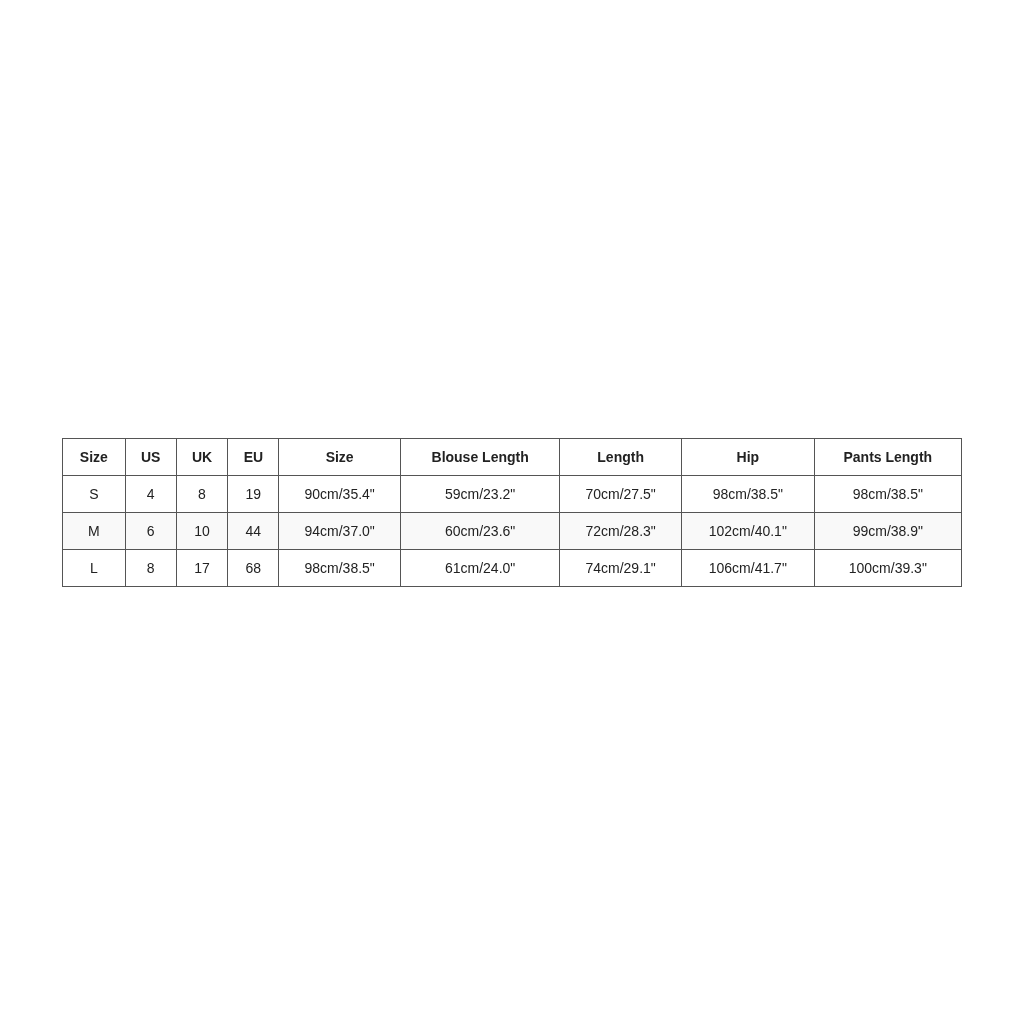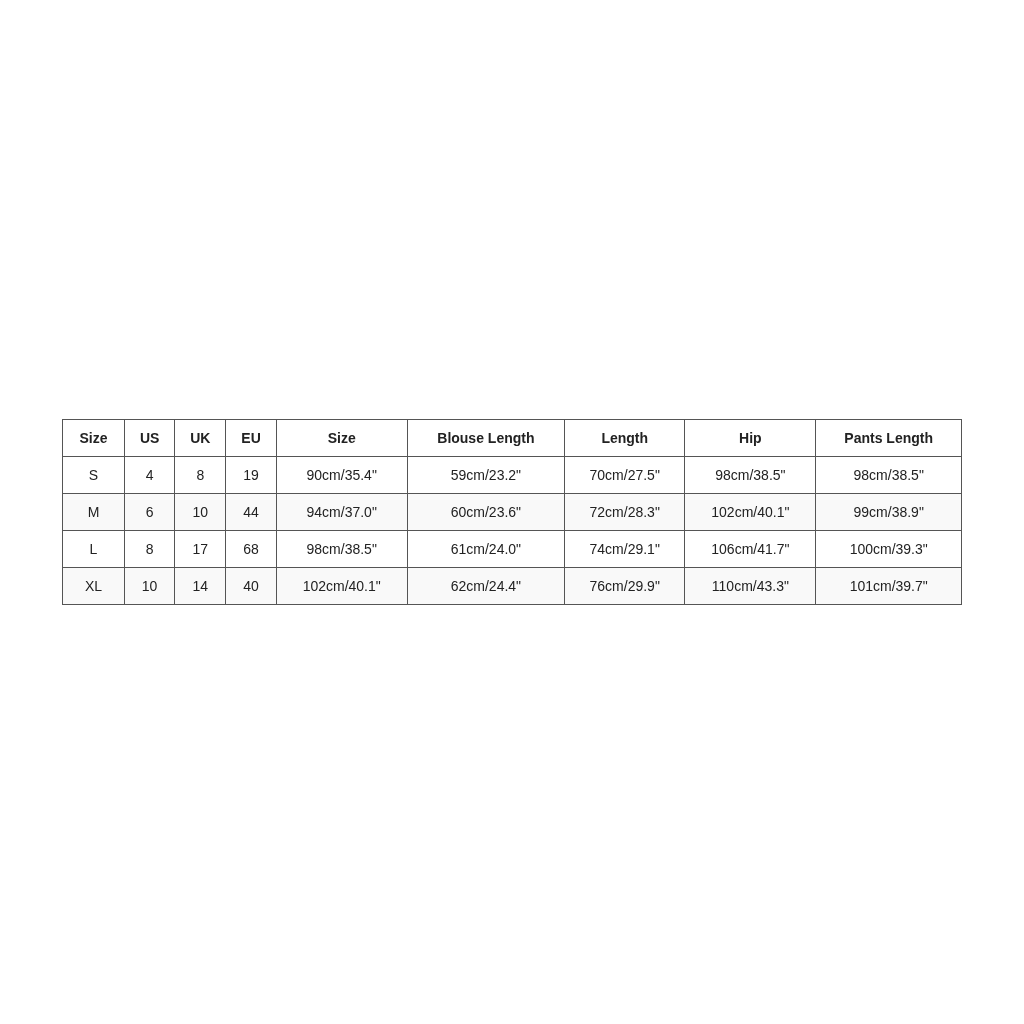--- a/index.html
+++ b/index.html
@@ -94,26 +94,15 @@
           <td>L</td>
           <td>8</td>
           <td>17</td>
           <td>68</td>
           <td>98cm/38.5"</td>
           <td>61cm/24.0"</td>
           <td>74cm/29.1"</td>
           <td>106cm/41.7"</td>
           <td>100cm/39.3"</td>
         </tr>
-        <tr>
-          <td>XL</td>
-          <td>10</td>
-          <td>14</td>
-          <td>40</td>
-          <td>102cm/40.1"</td>
-          <td>62cm/24.4"</td>
-          <td>76cm/29.9"</td>
-          <td>110cm/43.3"</td>
-          <td>101cm/39.7"</td>
-        </tr>
       </tbody>
   </table>
 </div>
 
 </body></html>

